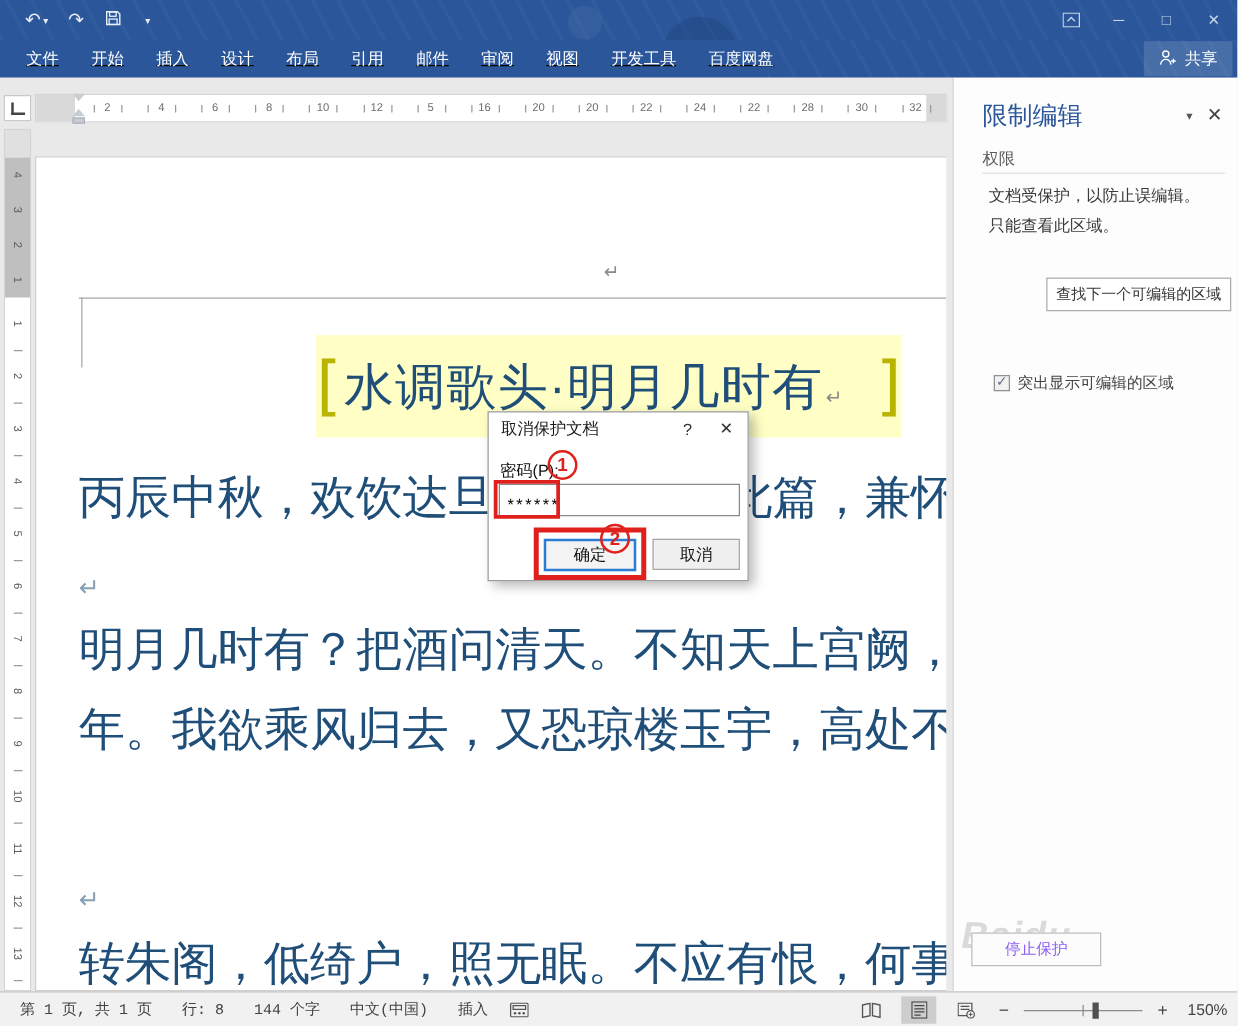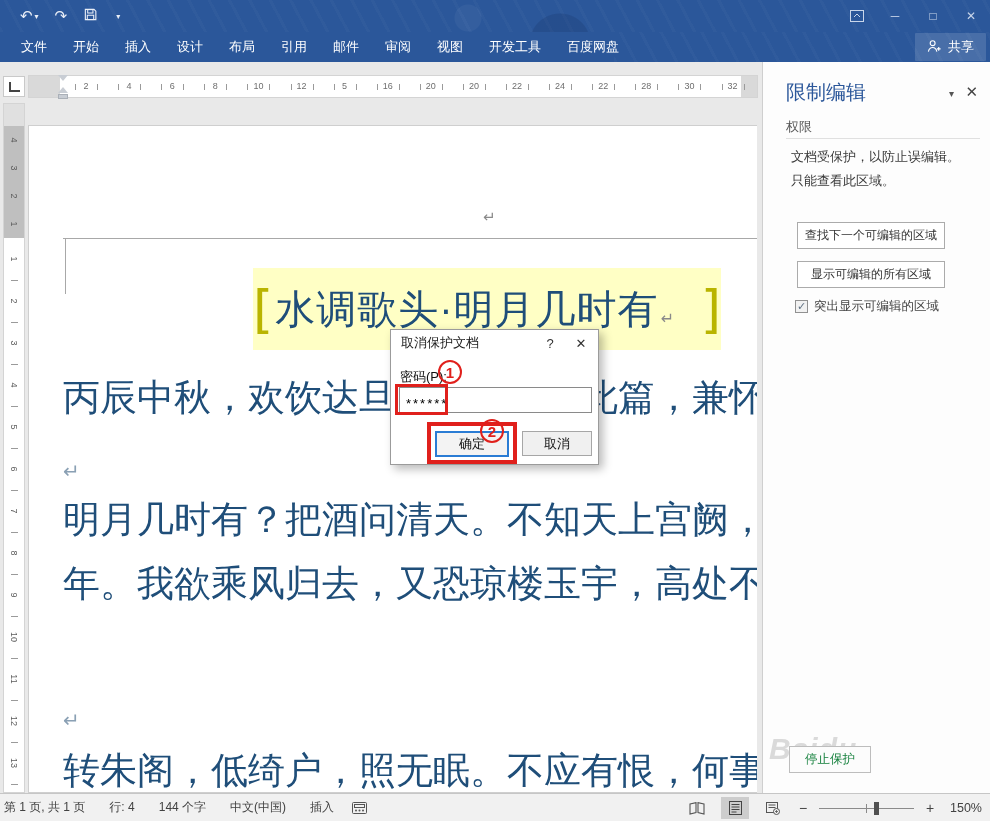--- a/index.html
+++ b/index.html
@@ -25,21 +25,21 @@
   .qat .qbtn{display:flex;align-items:center;padding:0 8px;height:32px;font-size:15px;cursor:default;}
   .qat .caret{font-size:8px;margin-left:2px;}
   .win-title{position:absolute;left:200px;right:200px;top:0;height:32px;line-height:32px;
     text-align:center;color:#ccd8ec;font-size:13px;white-space:nowrap;z-index:6;}
   .win-controls{position:absolute;right:0;top:0;height:32px;display:flex;z-index:6;}
   .win-controls .wbtn{width:38px;height:32px;display:flex;align-items:center;justify-content:center;
     color:#c9d6ea;font-size:12px;}
   .win-controls .wbtn svg{display:block;}
 
   
-  .tabrow{position:absolute;left:0;top:32px;right:0;height:30px;background:var(--blue);z-index:5;}
+  .tabrow{position:absolute;left:0;top:32px;right:0;height:30px;background:var(--blue);z-index:5;text-decoration:underline;}
   .tabrow::before{content:"";position:absolute;inset:0;left:62%;pointer-events:none;
     background:repeating-linear-gradient(62deg, rgba(255,255,255,.05) 0 3px, transparent 3px 18px);opacity:.5;}
   .tabs{display:flex;padding-left:8px;height:30px;align-items:center;}
   .tab{padding:0 13px;font-size:13px;color:#fff;line-height:30px;white-space:nowrap;cursor:default;}
   .tellme{position:absolute;left:648px;top:0;height:30px;display:flex;align-items:center;gap:7px;
     color:#c6d3e8;font-size:12.5px;white-space:nowrap;}
   .share{position:absolute;right:4px;top:1px;height:28px;display:flex;align-items:center;gap:6px;
     background:rgba(255,255,255,.14);padding:0 12px;color:#fff;font-size:13px;border-radius:1px;}
 
   
@@ -92,28 +92,28 @@
   .panel{position:absolute;right:0;top:0;width:228px;bottom:0;background:#fdfdfd;border-left:1px solid #cfcfcf;box-sizing:border-box;}
   .panel-title{position:absolute;left:23px;top:17px;font-size:20px;color:var(--blue);}
   .panel-caret{position:absolute;right:36px;top:26px;font-size:10px;color:#555;}
   .panel-close{position:absolute;right:12px;top:21px;font-size:15px;color:#444;}
   .panel-section{position:absolute;left:23px;top:56px;font-size:13px;color:#595959;}
   .panel-divider{position:absolute;left:23px;right:10px;top:76px;height:1px;background:#e0e0e0;}
   .panel-desc1{position:absolute;left:28px;top:86px;font-size:13px;color:#3a3a3a;white-space:nowrap;}
   .panel-desc2{position:absolute;left:28px;top:110px;font-size:13px;color:#3a3a3a;white-space:nowrap;}
   .panel-btn{position:absolute;left:34px;width:148px;height:27px;background:#fff;border:1px solid #ababab;
     box-sizing:border-box;font-size:12px;color:#333;display:flex;align-items:center;justify-content:center;white-space:nowrap;}
-  .panel-btn.find{top:160px;}
+  .panel-btn.find{top:160px;margin-left:40px;}
   .panel-btn.show{top:199px;}
   .chk-row{position:absolute;left:32px;top:236px;display:flex;align-items:center;gap:6px;}
   .chk-box{width:13px;height:13px;border:1px solid #919191;background:#f2f2f2;box-sizing:border-box;
     display:flex;align-items:center;justify-content:center;font-size:11px;color:#5f7183;line-height:1;}
   .chk-label{font-size:12.5px;color:#444;white-space:nowrap;}
-  .stop-btn{position:absolute;left:26px;top:684px;width:82px;height:27px;background:#fcfcfc;
-    border:1px solid #bdbdbd;box-sizing:border-box;font-size:12.5px;color:#15803d;
+  .stop-btn{position:absolute;left:14px;top:684px;width:104px;height:27px;background:#fcfcfc;
+    border:1px solid #bdbdbd;box-sizing:border-box;font-size:12.5px;color:#8b5cf6;
     display:flex;align-items:center;justify-content:center;z-index:2;}
   .watermark{position:absolute;left:6px;top:670px;font-size:30px;font-weight:bold;font-style:italic;
     color:rgba(140,140,140,.30);z-index:1;letter-spacing:1px;}
 
   
   .dialog{position:absolute;left:390px;top:329px;width:209px;height:136px;background:#fff;
     border:1px solid #9b9b9b;box-sizing:border-box;z-index:50;
     box-shadow:4px 4px 9px rgba(0,0,0,.28);}
   .dlg-titlebar{position:absolute;left:0;top:0;right:0;height:26px;display:flex;align-items:center;}
   .dlg-title{flex:1;padding-left:10px;font-size:13px;color:#1a1a1a;white-space:nowrap;}
@@ -132,21 +132,21 @@
     color:var(--red);font-size:15px;font-weight:bold;display:flex;align-items:center;justify-content:center;z-index:60;box-sizing:border-box;}
   .anno-c1{left:47px;top:30px;}
   .anno-c2{left:89px;top:89px;}
   .anno-rect{position:absolute;border:3px solid var(--red);z-index:55;box-sizing:border-box;}
   .anno-r1{left:4px;top:54px;width:53px;height:31px;}
   .anno-r2{left:36px;top:92px;width:90px;height:42px;border-width:4px;}
 
   
   .statusbar{position:absolute;left:0;bottom:0;right:0;height:28px;background:#f1f1f1;
     border-top:1px solid #c6c6c6;box-sizing:border-box;display:flex;align-items:center;z-index:5;}
-  .sb-left{display:flex;align-items:center;gap:24px;padding-left:4px;font-size:12px;color:#424242;}
+  .sb-left{display:flex;align-items:center;gap:24px;padding-left:16px;font-size:12px;color:#424242;font-family:Liberation Mono, monospace;}
   .sb-item{white-space:nowrap;}
   .sb-macro{display:flex;align-items:center;}
   .sb-right{position:absolute;right:8px;top:0;height:28px;display:flex;align-items:center;gap:10px;}
   .view-btn{width:28px;height:22px;display:flex;align-items:center;justify-content:center;}
   .view-btn.active{background:#cdcdcd;}
   .zoom-minus,.zoom-plus{font-size:14px;color:#444;width:12px;text-align:center;}
   .zoom-track{position:relative;width:95px;height:20px;}
   .zoom-line{position:absolute;left:0;right:0;top:10px;height:1px;background:#8a8a8a;}
   .zoom-notch{position:absolute;left:47px;top:6px;width:1px;height:9px;background:#8a8a8a;}
   .zoom-handle{position:absolute;left:55px;top:4px;width:5px;height:13px;background:#505050;}
@@ -346,21 +346,20 @@
 
     <div class="panel">
       <div class="panel-title">限制编辑</div>
       <div class="panel-caret">▾</div>
       <div class="panel-close">✕</div>
       <div class="panel-section">权限</div>
       <div class="panel-divider"></div>
       <div class="panel-desc1">文档受保护，以防止误编辑。</div>
       <div class="panel-desc2">只能查看此区域。</div>
       <div class="panel-btn find">查找下一个可编辑的区域</div>
-      <div class="panel-btn show">显示可编辑的所有区域</div>
       <div class="chk-row">
         <div class="chk-box">✓</div>
         <div class="chk-label">突出显示可编辑的区域</div>
       </div>
       <div class="watermark">Baidu</div>
       <div class="stop-btn">停止保护</div>
     </div>
   </div>
 
   <div class="dialog">
@@ -376,21 +375,21 @@
     <div class="anno-circle anno-c1">1</div>
     <div class="anno-circle anno-c2">2</div>
     <div class="anno-rect anno-r1"></div>
     <div class="anno-rect anno-r2"></div>
   </div>
 
   <div class="statusbar">
     <div class="sb-left">
 
     <span class="sb-item">第 1 页, 共 1 页</span>
-        <span class="sb-item">行: 4</span>
+        <span class="sb-item">行: 8</span>
         <span class="sb-item">144 个字</span>
         <span class="sb-item">中文(中国)</span>
         <span class="sb-item">插入</span>
       </div>
     <div class="sb-macro" style="margin-left:18px;">
       <svg width="15" height="12" viewBox="0 0 15 12">
           <rect x="0.5" y="0.5" width="14" height="11" rx="1" fill="none" stroke="#555"></rect>
           <rect x="2.5" y="2.5" width="10" height="3" fill="none" stroke="#555"></rect>
           <circle cx="4" cy="8.5" r="1" fill="#555"></circle>
           <circle cx="7.5" cy="8.5" r="1" fill="#555"></circle>

